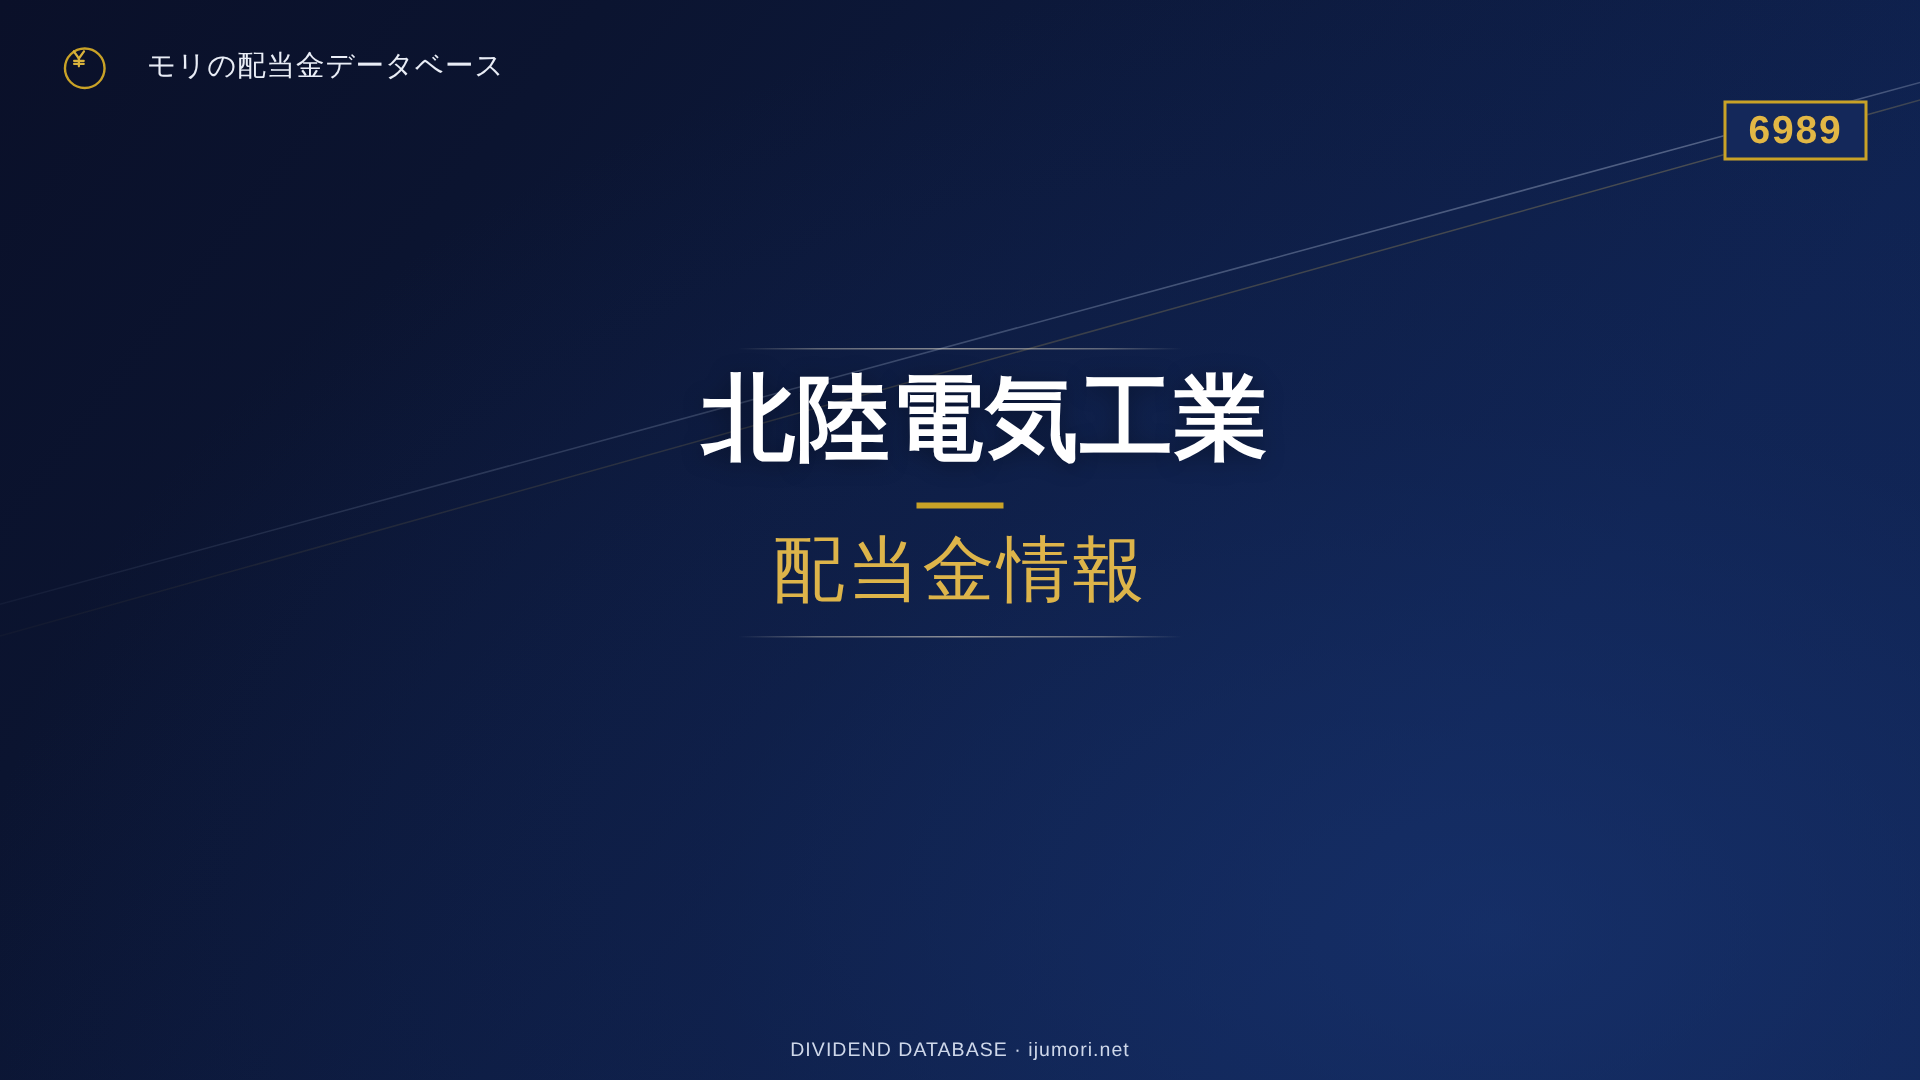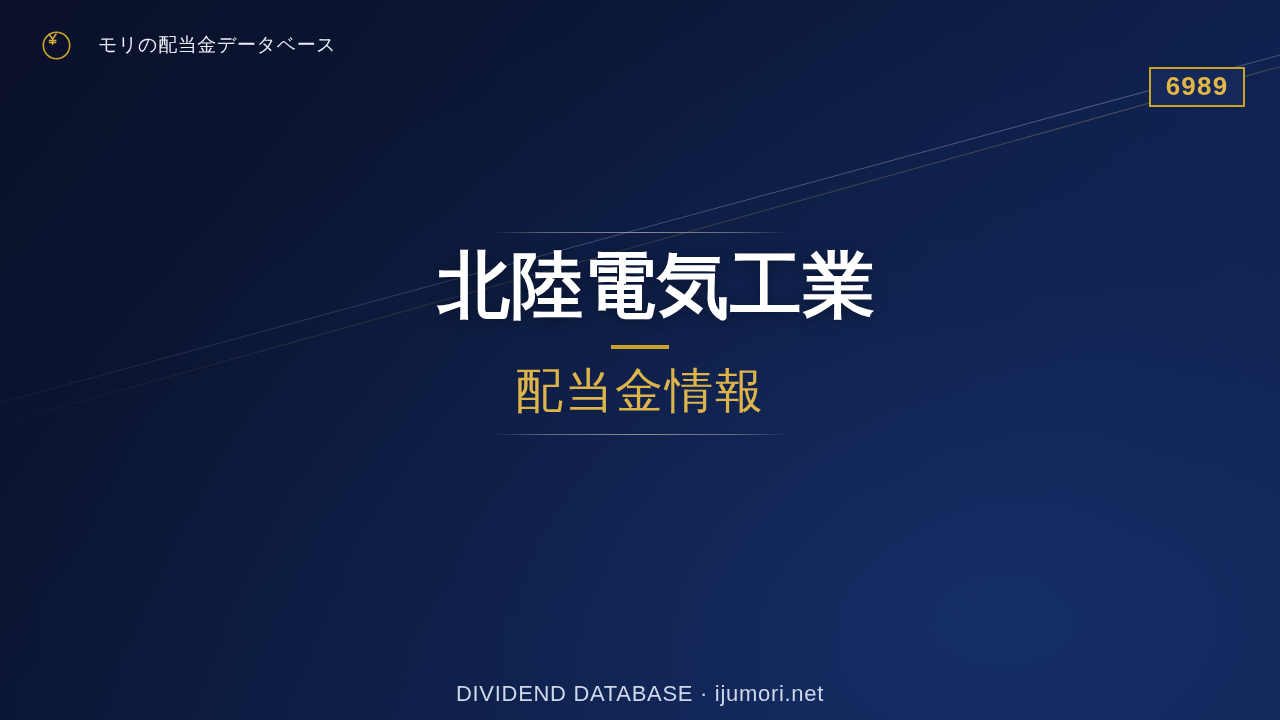--- a/index.html
+++ b/index.html
@@ -114,21 +114,21 @@
       rgba(208,203,190,0.42) 18%,
       rgba(215,209,196,0.62) 50%,
       rgba(208,203,190,0.42) 82%,
       rgba(205,200,190,0.0) 100%);
   }
   .rule-top { margin-bottom: 14px; }
   .rule-bottom { margin-top: 16px; }
 
   .company-title {
     color: #ffffff;
-    font-size: 72px;
+    font-size: 62px;
     font-weight: bold;
     line-height: 1.06;
     letter-spacing: 1px;
     margin: 0;
     text-shadow: 0 2px 14px rgba(0,0,0,0.35);
     padding-left: 34px;
   }
   .gold-dash {
     width: 58px;
     height: 4px;
@@ -145,21 +145,21 @@
   }
 
   
   .footer {
     position: absolute;
     left: 0;
     right: 0;
     bottom: 13px;
     text-align: center;
     color: #cfd8ea;
-    font-size: 22px;
+    font-size: 13px;
     letter-spacing: 0.7px;
   }
 </style>
 </head>
 <body>
 
 <div class="slide">
 
   <div class="diagonals">
     <div class="diag diag-a"></div>

